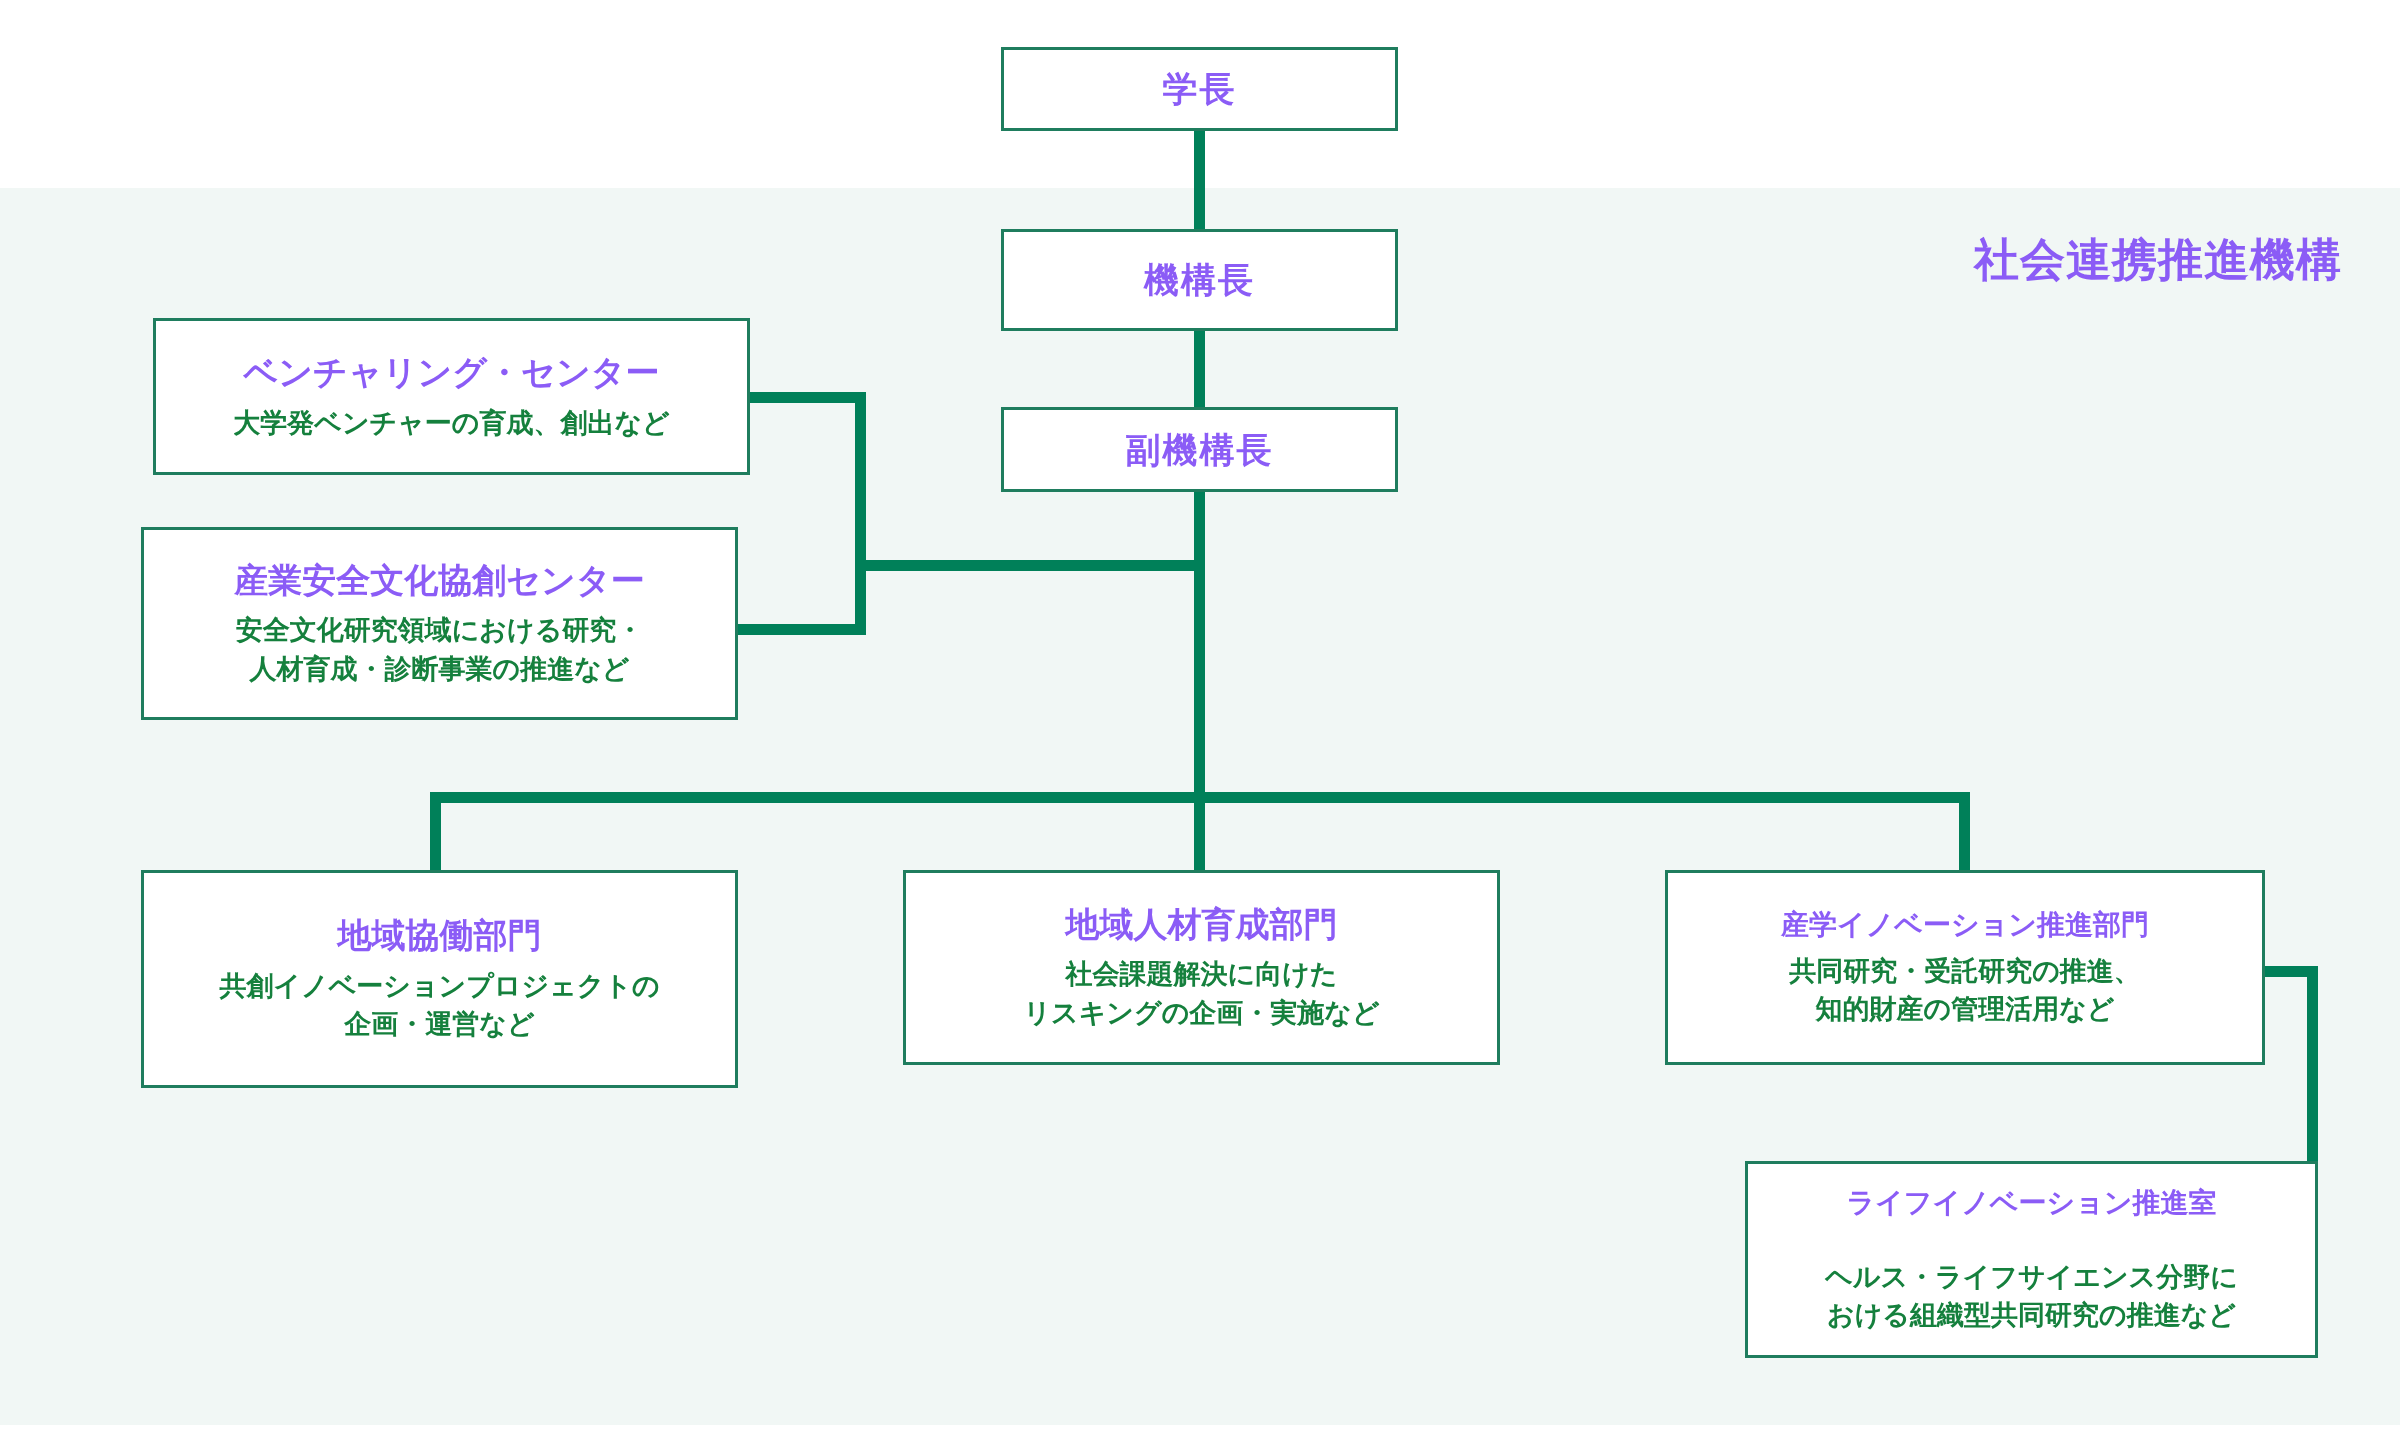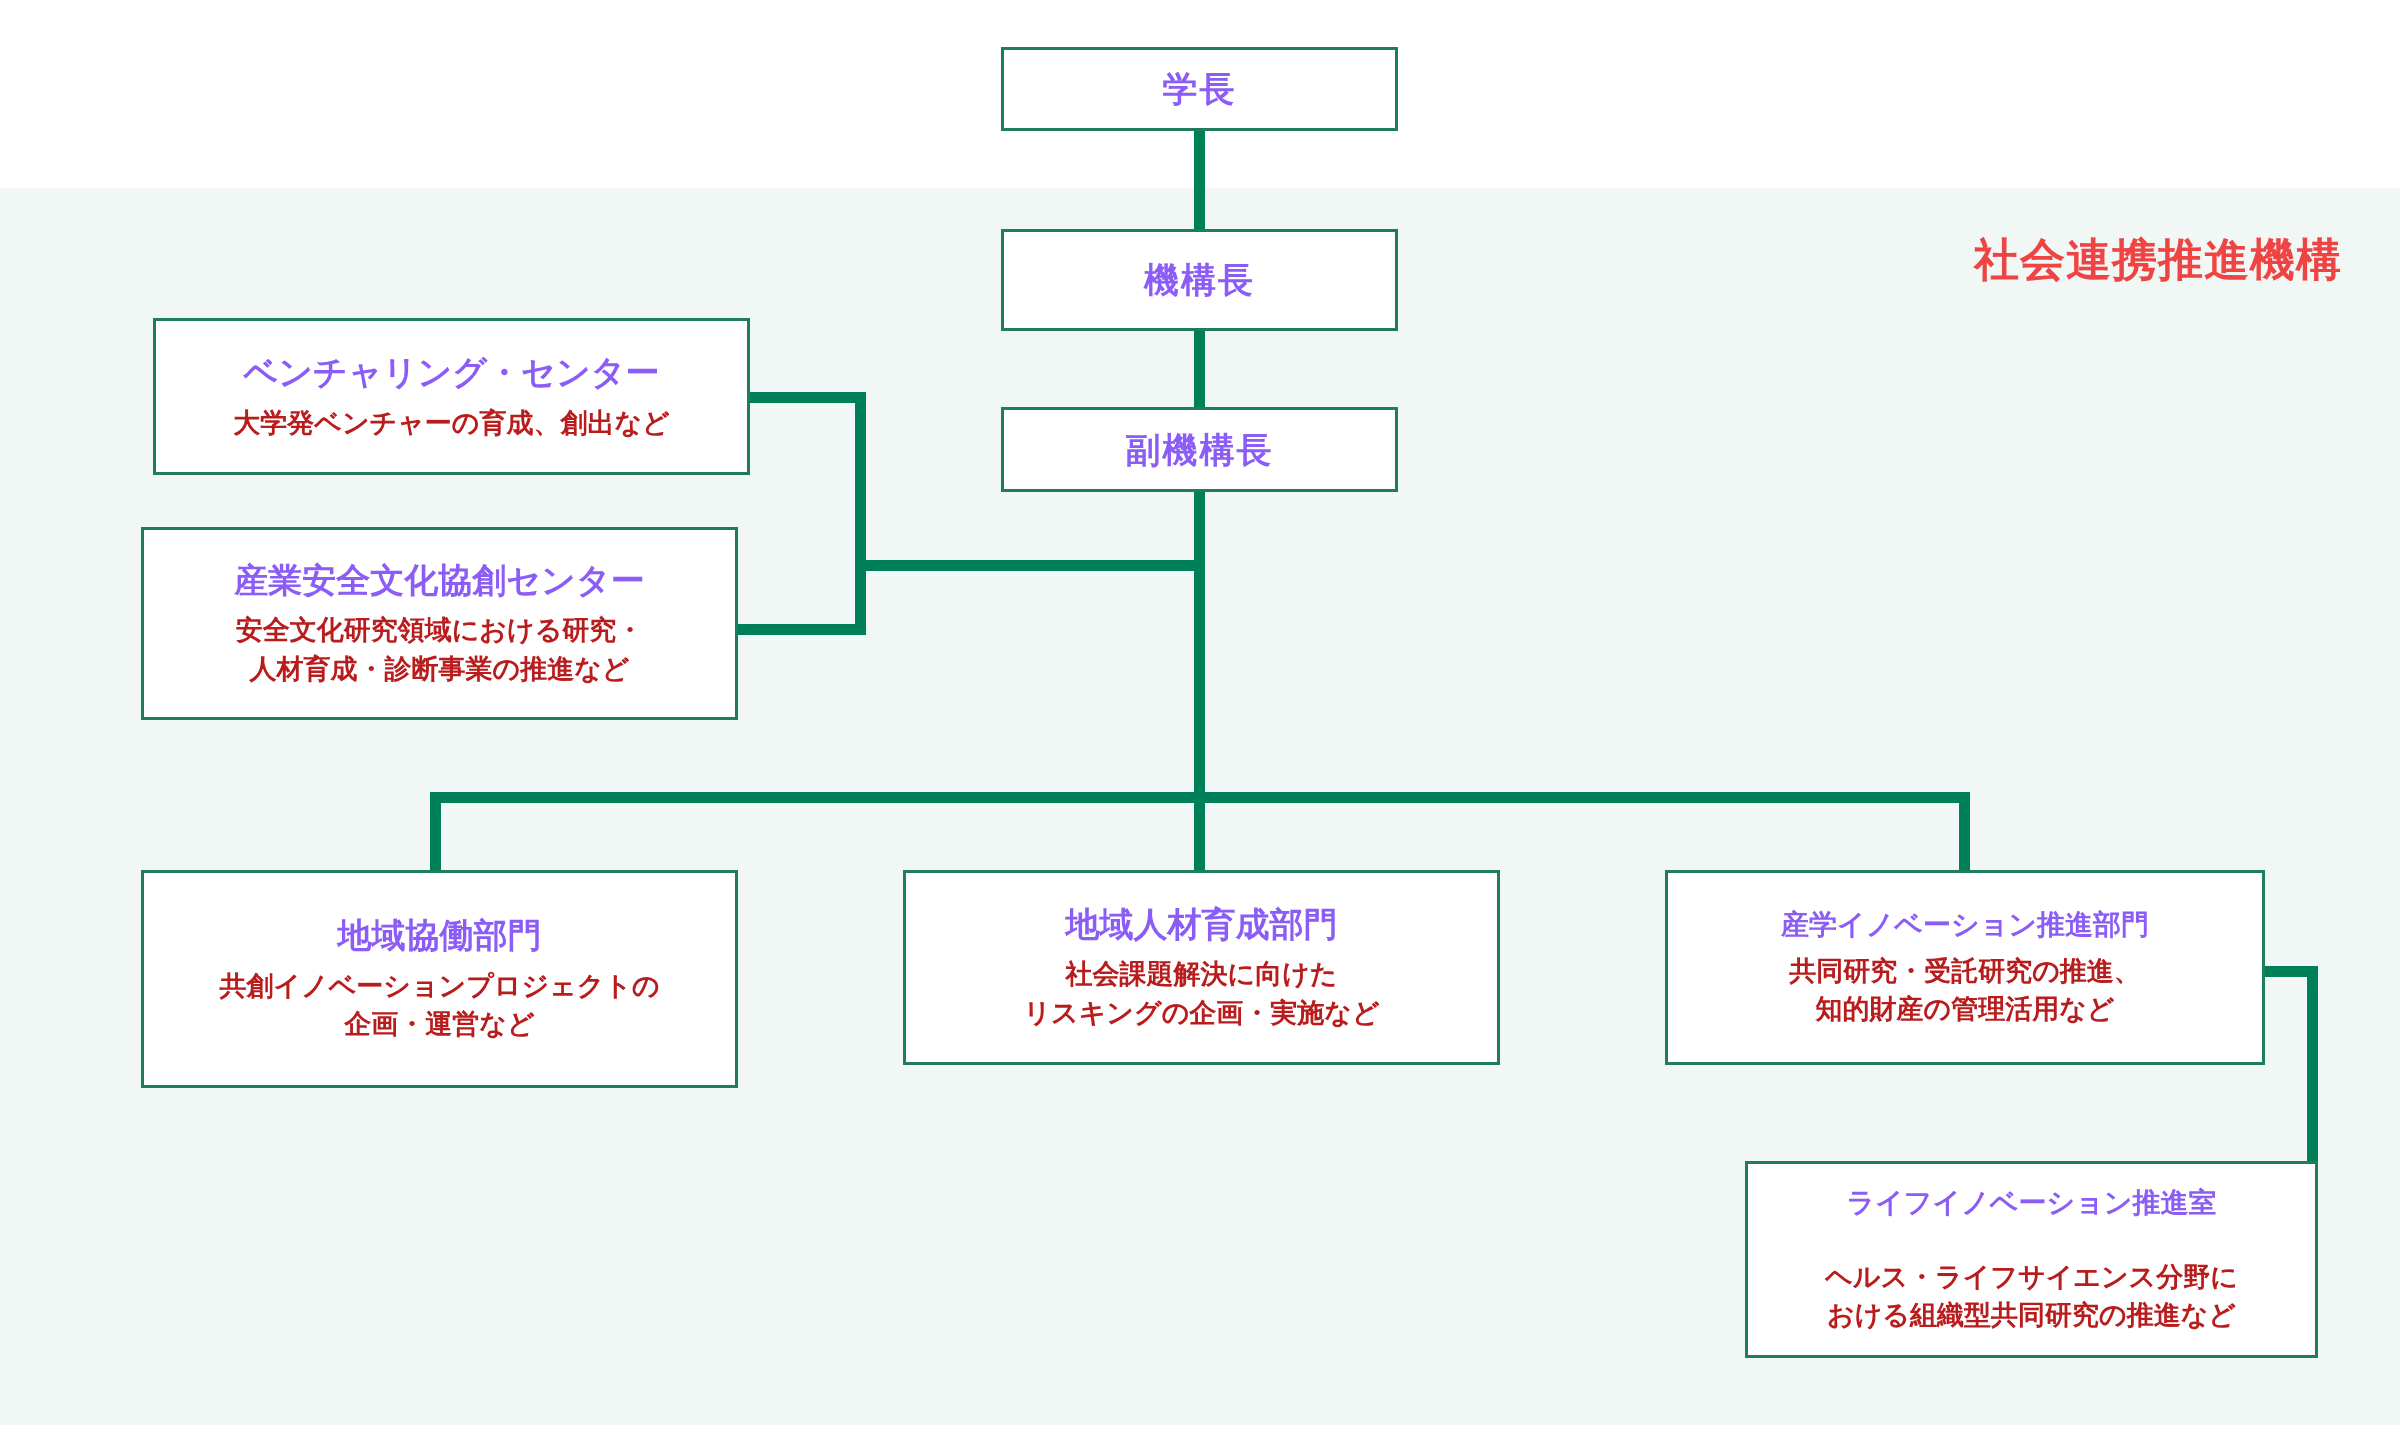--- a/index.html
+++ b/index.html
@@ -26,21 +26,21 @@
     height: 1237px;
     background: #f1f7f5;
   }
   
   .section-title {
     position: absolute;
     right: 58px;
     top: 230px;
     font-size: 45px;
     font-weight: bold;
-    color: #ef4444;
+    color: #8b5cf6;
     letter-spacing: 1px;
     white-space: nowrap;
     text-align: center;
   }
   
   .line {
     position: absolute;
     background: #008059;
   }
   
@@ -62,21 +62,21 @@
     color: #8b5cf6;
     line-height: 1.25;
     white-space: pre-line;
   }
   .box .title.small {
     font-size: 28px;
   }
   .box .desc {
     font-size: 27px;
     font-weight: bold;
-    color: #b91c1c;
+    color: #15803d;
     line-height: 1.42;
     margin-top: 10px;
     white-space: pre-line;
   }
   .box.plain .title {
     font-size: 35px;
     letter-spacing: 2px;
   }
 </style>
 </head>

